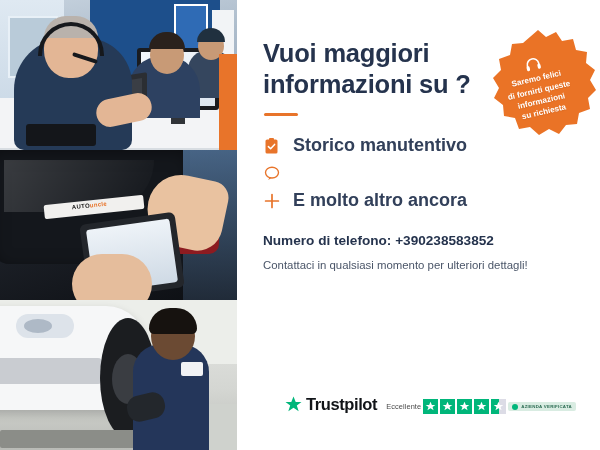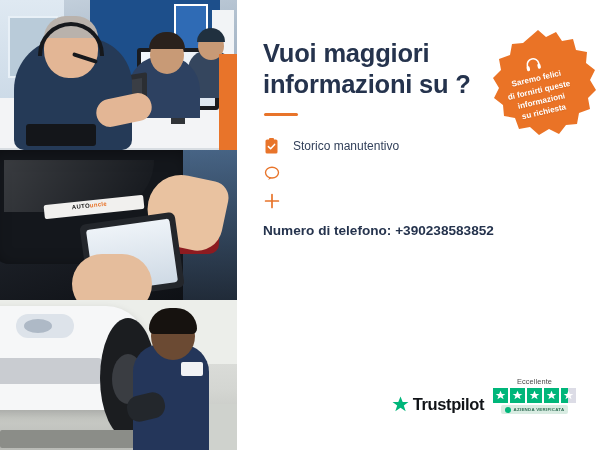--- a/index.html
+++ b/index.html
@@ -95,29 +95,29 @@
   
   .panel { position: relative; flex: 1; height: 450px; background:#fff; padding: 38px 22px 0 26px; }
 
   .title { font-size: 25.5px; font-weight: 700; line-height: 1.22; color:#25334d; letter-spacing:-.2px; }
   .title span { display:block; }
   .rule { width: 34px; height: 3px; background:#e8742a; margin: 13px 0 16px 1px; border-radius:2px; }
 
   .list { list-style:none; }
   .li { display:flex; align-items:center; gap:13px; height:27.5px; }
   .ico { width:17px; height:17px; flex:0 0 17px; display:flex; align-items:center; justify-content:center; color:#e8742a; }
-  .li-label { font-size:12px; color:#32405a; }
-
-  .phone { margin-top: 8px; font-size: 13.6px; font-weight:700; color:#25334d; }
+  .li-label { font-size:18px; color:#32405a;font-weight:bold; }
+
+  .phone { margin-top: 18px; font-size: 13.6px; font-weight:700; color:#25334d; }
   .sub { margin-top: 9px; font-size:11.4px; color:#4a5568; line-height:1.5; }
 
   .tp { position:absolute; right:24px; bottom:36px; display:flex; align-items:flex-end; gap:9px; }
   .tp-logo { display:flex; align-items:center; gap:4px; }
   .tp-name { font-size:16.5px; font-weight:700; color:#111418; letter-spacing:-.4px; }
-  .tp-right { display:flex; flex-direction:column; align-items:center; gap:2px; }
+  .tp-right { display:flex; flex-direction:row; align-items:center; gap:2px; }
   .tp-ecc { font-size:7.4px; color:#4a4a4a; letter-spacing:.1px; }
   .stars { display:flex; gap:2px; }
   .star-box { width:15px; height:15px; background:#00b67a; display:flex; align-items:center; justify-content:center; }
   .star-box.half { background: linear-gradient(90deg,#00b67a 50%, #dcdce6 50%); }
   .vbadge { display:flex; align-items:center; justify-content:center; gap:3px;
        background:#d9ece2; border-radius:2px; padding:1.5px 4px; }
   .vbadge .vdot { width:6px; height:6px; border-radius:50%; background:#00b67a; }
   .vbadge .vtxt { font-size:4.4px; color:#2b6b52; letter-spacing:.25px; font-weight:700; }
 
   
@@ -244,29 +244,31 @@
         </span>
       </li>
 
 
       <li class="li">
         <span class="ico">
           <svg width="16" height="16" viewBox="0 0 16 16">
             <path d="M8 1.6 V14.4 M1.6 8 H14.4" stroke="#e8742a" stroke-width="1.7" stroke-linecap="round"></path>
           </svg>
         </span>
+        <span class="li-label">E molto altro ancora</span>
       </li>
 
     </ul>
 
     <div class="phone">
       <span>Numero di telefono:</span>
       <span>+390238583852</span>
     </div>
     <div class="sub">
+      <div>Contattaci in qualsiasi momento per ulteriori dettagli!</div>
     </div>
 
     <div class="tp">
       <div class="tp-logo">
         <svg width="17" height="17" viewBox="0 0 20 20">
           <path d="M10 0.6 L12.6 7.2 L19.4 7.2 L13.9 11.3 L16.1 18 L10 13.9 L3.9 18 L6.1 11.3 L0.6 7.2 L7.4 7.2 Z" fill="#00b67a"></path>
         </svg>
         <span class="tp-name">Trustpilot</span>
       </div>
       <div class="tp-right">

